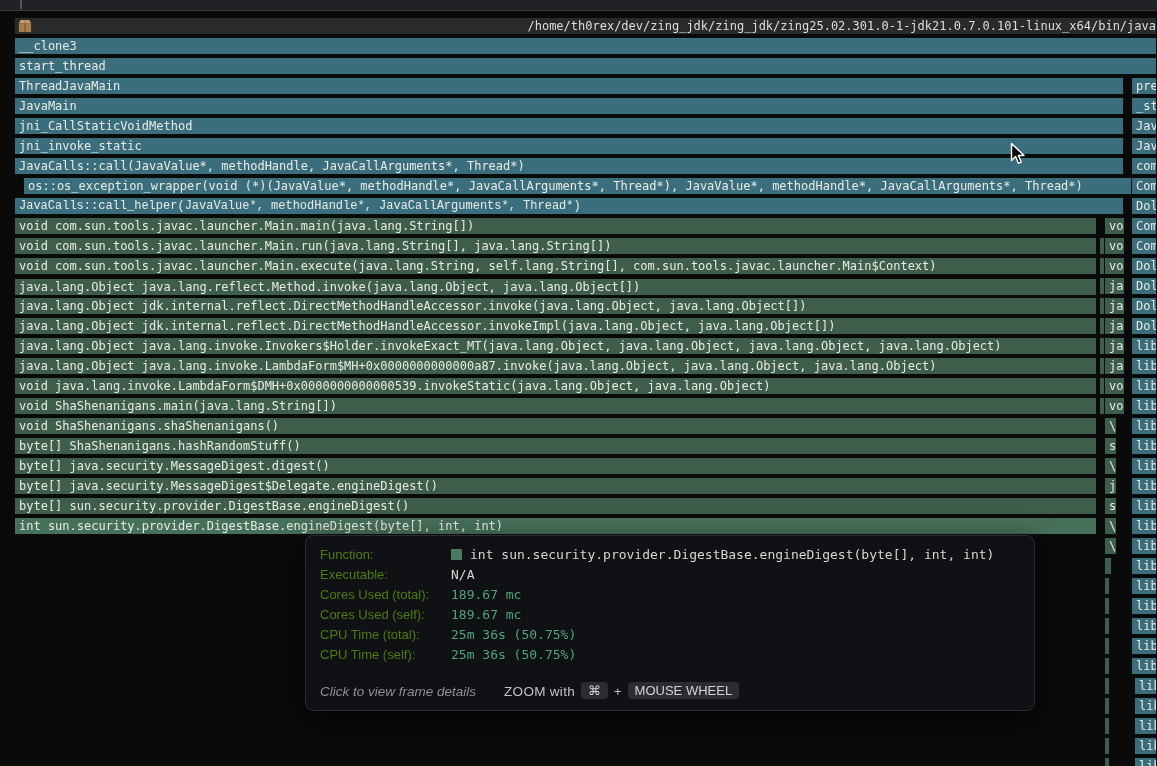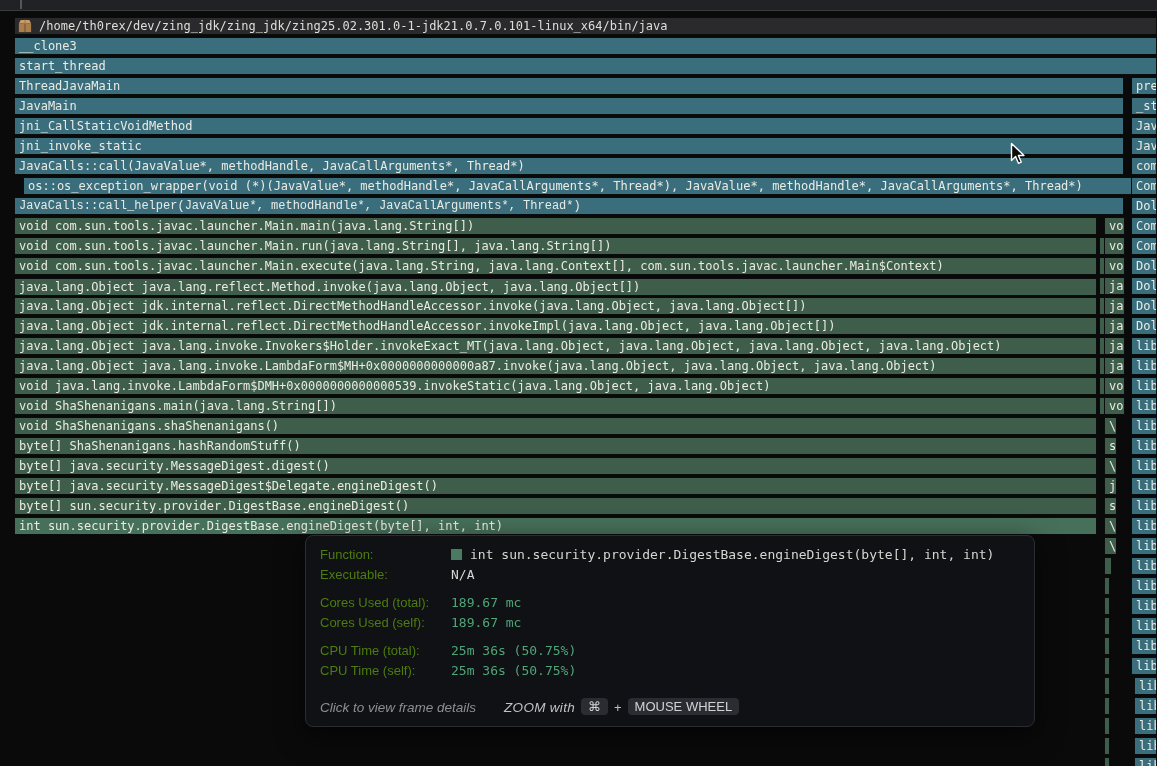--- a/index.html
+++ b/index.html
@@ -20,41 +20,41 @@
     border:1px solid #0b0c0c;cursor:pointer;
   }
   .c-teal{background:var(--teal);}
   .c-green{background:var(--green);}
   .c-green_hl{background:var(--green-hl);}
 
   
   #path-bar{
     position:absolute;left:14px;top:17px;width:1143px;height:18px;
     background:var(--path-bg);display:flex;align-items:center;
-    font-size:12px;color:#dedfd8;cursor:pointer;box-sizing:border-box;border:1px solid #0b0c0c;
+    font-size:12px;color:#dedfd8;cursor:pointer;box-sizing:border-box;border:1px solid #0b0c0c;justify-content:space-between;
   }
   #path-bar svg{margin:0 7px 0 3px;flex:0 0 auto;}
 
   
   #tooltip{
     position:absolute;left:305px;top:535px;width:730px;box-sizing:border-box;
     background:var(--tooltip-bg);border:1px solid #2a2c31;border-radius:8px;
     box-shadow:0 8px 28px rgba(0,0,0,.65);
     padding:9px 14px 11px 14px;
     font-family:"Liberation Sans",sans-serif;z-index:10;
   }
   .t-row{display:flex;height:20px;line-height:20px;}
-  .t-row.t-section{margin-top:8px;}
+  .t-row.t-section{}
   .t-label{width:131px;flex:0 0 auto;flex-shrink:0;color:#4d7c0f;font-size:13px;}
   .t-value{font-family:"DejaVu Sans Mono",monospace;font-size:13px;color:#d5d7d2;white-space:nowrap;}
   .t-value.green{color:var(--val-green);}
   .swatch{display:inline-block;width:11px;height:11px;background:#4a7a62;margin-right:8px;vertical-align:-1px;}
   #tooltip-footer{display:flex;align-items:flex-end;margin-top:12px;height:22px;}
   #tooltip-footer .hint{font-style:italic;color:#8e8f93;font-size:13.5px;}
-  #tooltip-footer .zoomtext{color:#c0c1c4;font-size:13.5px;margin-left:28px;letter-spacing:.3px;font-style:italic;}
+  #tooltip-footer .zoomtext{color:#c0c1c4;font-size:13.5px;margin-left:28px;letter-spacing:.3px;}
   .kbd{
     display:inline-block;background:#2a2c31;color:#d2d3d6;border-radius:4px;
     padding:1px 7px;font-size:13px;margin:0 6px;font-family:"Liberation Sans",sans-serif;
   }
   .plus{color:#c0c1c4;font-size:13px;}
 
   
   #cursor{position:absolute;left:1010px;top:142px;z-index:20;pointer-events:none;}
 </style>
 </head>
@@ -91,21 +91,21 @@
     <div class="bar c-teal" style="left: 1131px; top: 177px; width: 26px;">Comp</div>
     <div class="bar c-teal" style="left: 14px; top: 197px; width: 1110px; font-family: Liberation Mono, monospace;">JavaCalls::call_helper(JavaValue*, methodHandle*, JavaCallArguments*, Thread*)</div>
     <div class="bar c-teal" style="left: 1131px; top: 197px; width: 26px;">Dolp</div>
     <div class="bar c-green" style="left: 14px; top: 217px; width: 1083px;">void com.sun.tools.javac.launcher.Main.main(java.lang.String[])</div>
     <div class="bar c-green" style="left: 1104px; top: 217px; width: 21px;">vo</div>
     <div class="bar c-teal" style="left: 1131px; top: 217px; width: 26px;">Comp</div>
     <div class="bar c-green" style="left: 14px; top: 237px; width: 1083px;">void com.sun.tools.javac.launcher.Main.run(java.lang.String[], java.lang.String[])</div>
     <div class="bar c-green" style="left: 1099px; top: 237px; width: 3px;"></div>
     <div class="bar c-green" style="left: 1104px; top: 237px; width: 21px;">vo</div>
     <div class="bar c-teal" style="left: 1131px; top: 237px; width: 26px;">Comp</div>
-    <div class="bar c-green" style="left: 14px; top: 257px; width: 1083px;">void com.sun.tools.javac.launcher.Main.execute(java.lang.String, java.lang.Context[], com.sun.tools.javac.launcher.Main$Context)</div>
+    <div class="bar c-green" style="left: 14px; top: 257px; width: 1083px;">void com.sun.tools.javac.launcher.Main.execute(java.lang.String, self.lang.String[], com.sun.tools.javac.launcher.Main$Context)</div>
     <div class="bar c-green" style="left: 1099px; top: 257px; width: 3px;"></div>
     <div class="bar c-green" style="left: 1104px; top: 257px; width: 21px;">vo</div>
     <div class="bar c-teal" style="left: 1131px; top: 257px; width: 26px;">Dolp</div>
     <div class="bar c-green" style="left: 14px; top: 278px; width: 1083px;">java.lang.Object java.lang.reflect.Method.invoke(java.lang.Object, java.lang.Object[])</div>
     <div class="bar c-green" style="left: 1099px; top: 277px; width: 3px;"></div>
     <div class="bar c-green" style="left: 1104px; top: 277px; width: 21px;">ja</div>
     <div class="bar c-teal" style="left: 1131px; top: 277px; width: 26px;">Dolp</div>
     <div class="bar c-green" style="left: 14px; top: 297px; width: 1083px;">java.lang.Object jdk.internal.reflect.DirectMethodHandleAccessor.invoke(java.lang.Object, java.lang.Object[])</div>
     <div class="bar c-green" style="left: 1099px; top: 297px; width: 3px;"></div>
     <div class="bar c-green" style="left: 1104px; top: 297px; width: 21px;">ja</div>

